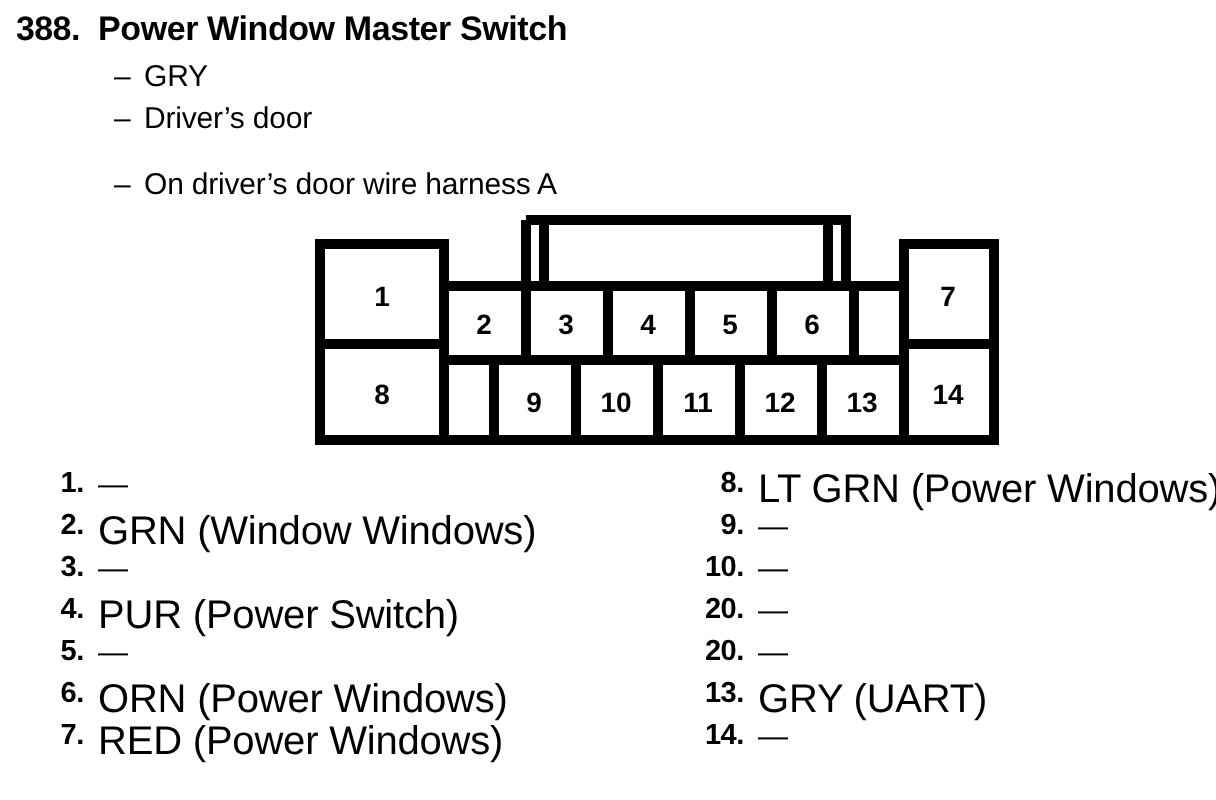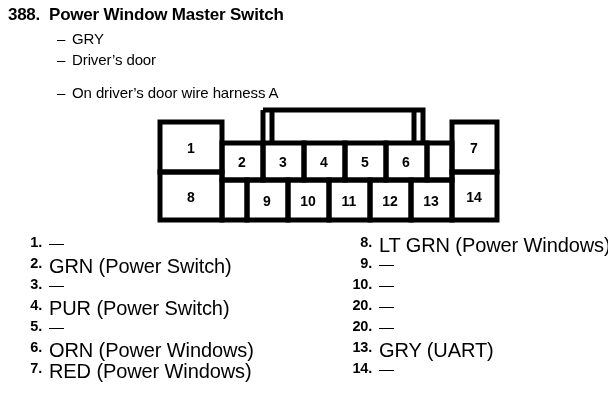--- a/index.html
+++ b/index.html
@@ -185,21 +185,21 @@
 </div>
 
 <div id="pin-list">
   <div class="pin-column" id="pin-column-left">
       <div class="pin-row" style="top: 0px;">
         <span class="pin-index">1.</span>
         <span class="pin-desc empty-desc">—</span>
       </div>
       <div class="pin-row" style="top: 21px;">
         <span class="pin-index">2.</span>
-        <span class="pin-desc">GRN (Power Switch)</span>
+        <span class="pin-desc">GRN (Window Windows)</span>
       </div>
       <div class="pin-row" style="top: 42px;">
         <span class="pin-index">3.</span>
         <span class="pin-desc empty-desc">—</span>
       </div>
       <div class="pin-row" style="top: 63px;">
         <span class="pin-index">4.</span>
         <span class="pin-desc">PUR (Power Switch)</span>
       </div>
       <div class="pin-row" style="top: 84px;">

